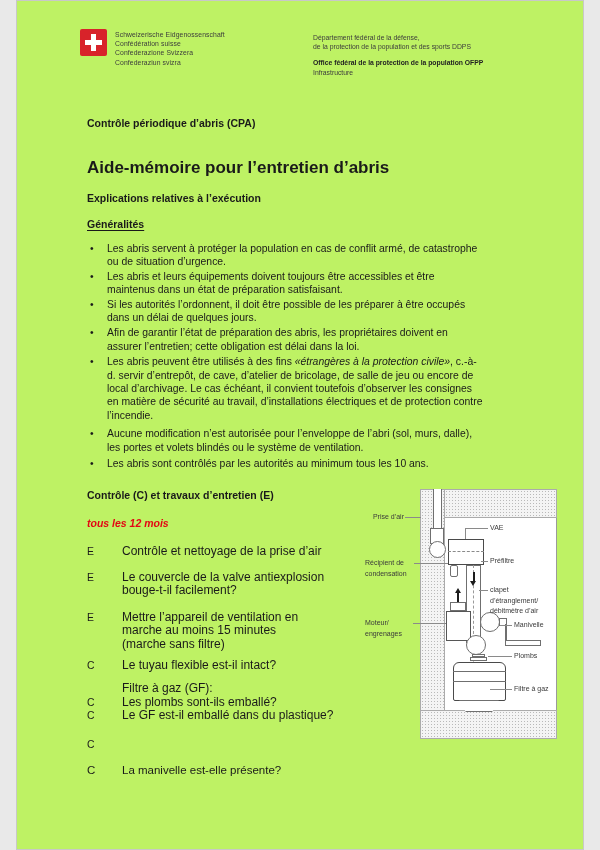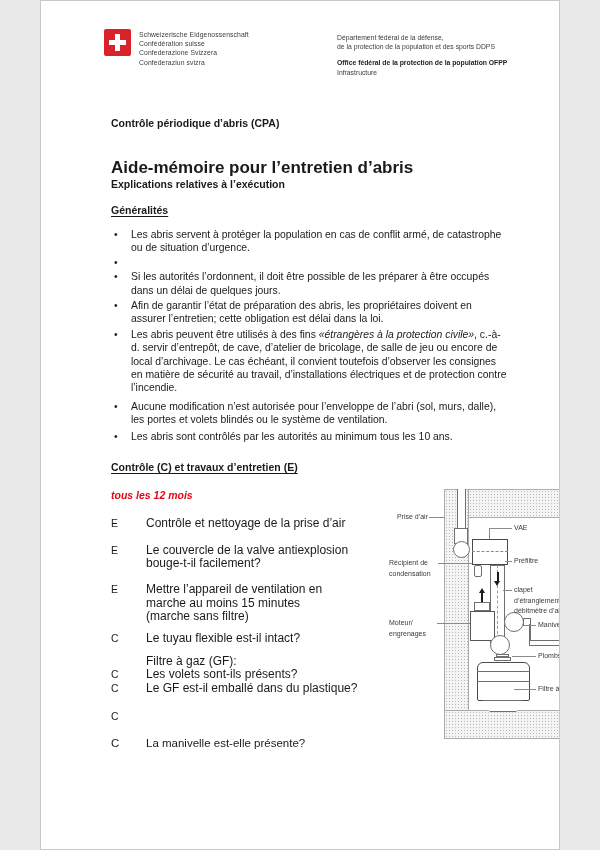--- a/index.html
+++ b/index.html
@@ -1,19 +1,19 @@
 <!DOCTYPE html>
 <html><head>
 <meta charset="utf-8">
 <style>
   * { margin:0; padding:0; box-sizing:border-box; }
   html,body { background:#e9e9e9; }
   .page {
-    position:relative; width:520px; height:850px; margin:0 auto;
-    background:#ffffff; border:1px solid #c8c8c8; overflow:hidden;
+    position:relative; width:568px; height:850px; margin:0 auto;
+    background:#bef264; border:1px solid #c8c8c8; overflow:hidden;
     font-family:"Liberation Sans", sans-serif; color:#1a1a1a;
   }
 
   
   .header { position:absolute; left:0; top:0; width:100%; height:100px; }
   .swiss-logo {
     position:absolute; left:63px; top:28px; width:27px; height:27px;
     background:#d8232a; border-radius:2px;
   }
   .swiss-logo .cross-v { position:absolute; left:11px; top:5px;  width:5px; height:17px; background:#fff; }
@@ -22,23 +22,23 @@
     position:absolute; left:98px; top:29px; font-size:6.8px; line-height:9.2px;
     color:#3c3c3c; white-space:pre-line; letter-spacing:.1px;
   }
   .dept-block { position:absolute; left:296px; top:32px; font-size:6.8px; line-height:9.2px; color:#3c3c3c; }
   .dept-office { margin-top:7px; font-weight:bold; color:#222; }
 
   
   .main { position:absolute; left:70px; top:116px; width:474px; }
   .supertitle { font-size:10.5px; font-weight:bold; }
   .doc-title  { font-size:17px;  font-weight:bold; margin-top:28px; line-height:21px; }
-  .subtitle   { font-size:10.5px; font-weight:bold; }
+  .subtitle   { font-size:10.5px; font-weight:bold; margin-top:14px; }
   .section-h  { font-size:10.5px; font-weight:bold; margin-top:14px; text-decoration:underline; text-underline-offset:2px; }
-  .section-h2 { font-size:10.5px; font-weight:bold; margin-top:18px; text-decoration:underline; text-underline-offset:2px; }
+  .section-h2 { font-size:10.5px; font-weight:bold; margin-top:18px; text-underline-offset:2px; }
   .red-sub    { font-size:10.5px; font-weight:bold; font-style:italic; margin-top:16px; }
   .section-h3 { font-size:10.5px; font-weight:bold; margin-top:10px; }
 
   .bullets { margin-top:12px; }
   .bullet { display:flex; margin-bottom:1px; }
   .bullet .dot { width:20px; flex:none; font-size:10.4px; line-height:13.4px; padding-left:3px; }
   .bullet .b-text { font-size:10.4px; line-height:13.4px; white-space:pre-line; }
   .bullet.gap2 { margin-top:2px; }
   .bullet.gap5 { margin-top:5px; }
   .bullet.gap3 { margin-top:3px; }
@@ -140,20 +140,22 @@
     <div class="section-h">Généralités</div>
 
     <div class="bullets">
       <div class="bullet">
           <div class="dot">•</div>
           <div class="b-text">Les abris servent à protéger la population en cas de conflit armé, de catastrophe
 ou de situation d’urgence.</div>
         </div>
       <div class="bullet">
           <div class="dot">•</div>
+          <div class="b-text">Les abris et leurs équipements doivent toujours être accessibles et être
+maintenus dans un état de préparation satisfaisant.</div>
         </div>
       <div class="bullet">
           <div class="dot">•</div>
           <div class="b-text">Si les autorités l’ordonnent, il doit être possible de les préparer à être occupés
 dans un délai de quelques jours.</div>
         </div>
       <div class="bullet gap2">
           <div class="dot">•</div>
           <div class="b-text">Afin de garantir l’état de préparation des abris, les propriétaires doivent en
 assurer l’entretien; cette obligation est délai dans la loi.</div>
@@ -199,21 +201,21 @@
       <div class="cl-row mt8">
           <div class="cl-letter">C</div>
           <div class="cl-text">Le tuyau flexible est-il intact?</div>
         </div>
       <div class="cl-row mt10">
           <div class="cl-letter"></div>
           <div class="cl-text">Filtre à gaz (GF):</div>
         </div>
       <div class="cl-row">
           <div class="cl-letter">C</div>
-          <div class="cl-text">Les volets sont-ils présents?</div>
+          <div class="cl-text">Les plombs sont-ils emballé?</div>
         </div>
       <div class="cl-row">
           <div class="cl-letter">C</div>
           <div class="cl-text">Le GF est-il emballé dans du plastique?</div>
         </div>
       <div class="cl-row mt15">
           <div class="cl-letter">C</div>
         </div>
       <div class="cl-row mt13 big">
           <div class="cl-letter">C</div>

